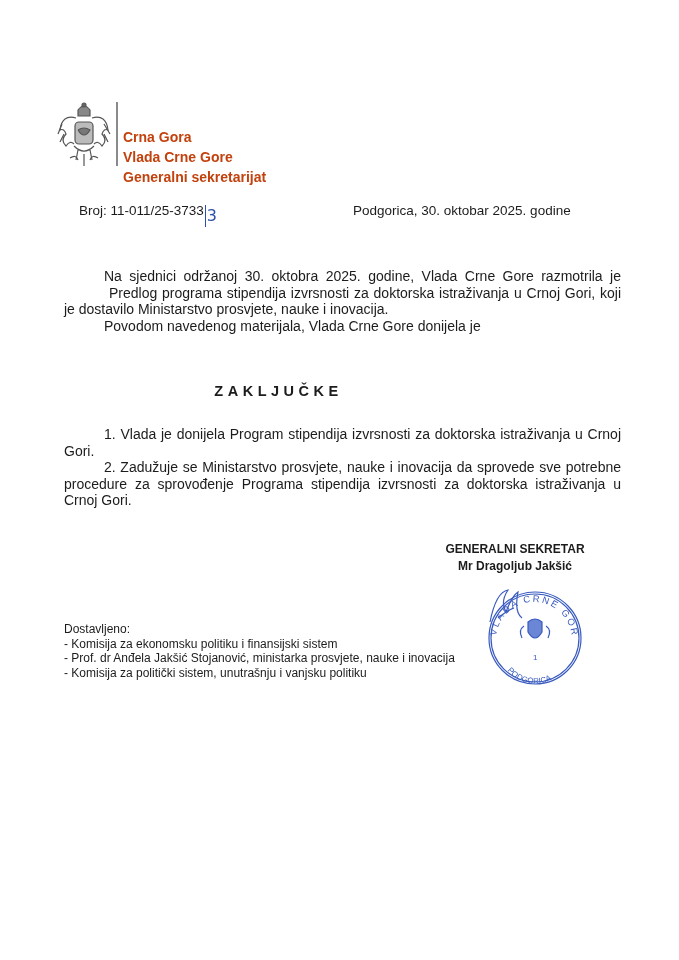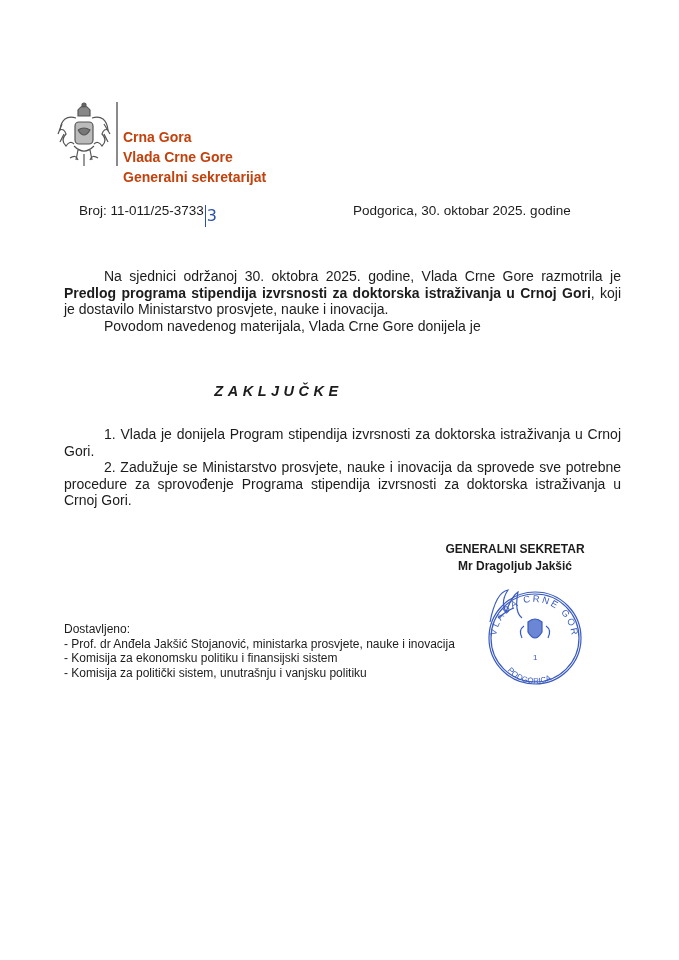--- a/index.html
+++ b/index.html
@@ -11,22 +11,22 @@
     .crest { left: 56px; top: 100px; width: 56px; height: 70px; }
     .vline { left: 116px; top: 102px; width: 1.5px; height: 64px; background: #8a8a8a; }
     .head-lines { left: 123px; top: 101px; font-size: 14px; line-height: 20px; font-weight: bold; color: #c2410c; margin-top: 26px; }
     .head-lines div { white-space: nowrap; }
     .broj { left: 49px; top: 203px; font-size: 13.5px; margin-left: 30px; }
     .broj .hand { color: #2c4fa8; font-family: "DejaVu Sans", sans-serif; font-size: 16px; border-left: 1.3px solid #2c4fa8; padding-left: 1px; margin-left: 1px; display: inline-block; line-height: 22px; vertical-align: -6px; }
     .place { left: 353px; top: 203px; font-size: 13.5px; }
     .body-text { left: 64px; width: 557px; font-size: 14px; line-height: 16.5px; text-align: justify; }
     .p1 { top: 268px; }
     .indent { text-indent: 40px; }
-    .p1 b { font-weight: bold; }
-    .title { left: 0; width: 557px; top: 383px; text-align: center; font-size: 14.5px; font-weight: bold; letter-spacing: 4.5px; font-style: italic; }
+    .p1 b { font-weight: normal; margin-left: 45px; }
+    .title { left: 0; width: 557px; top: 383px; text-align: center; font-size: 14.5px; font-weight: bold; letter-spacing: 4.5px; }
     .p2 { top: 426px; }
     .sig { left: 405px; width: 220px; top: 541px; text-align: center; font-weight: bold; font-size: 12px; line-height: 17px; }
     .dost { left: 64px; top: 622px; font-size: 12px; line-height: 14.5px; }
     .dost .lbl { font-weight: normal; }
     .stamp { left: 478px; top: 582px; width: 112px; height: 108px; }
   </style>
 </head>
 <body>
 
 <svg class="abs crest" viewBox="0 0 56 70">
@@ -85,16 +85,16 @@
   </g>
   <g fill="#3a5bbf" font-family="Liberation Sans, sans-serif" font-size="9">
     <text font-size="9.5" letter-spacing="2"><textPath href="#arcTop" startOffset="4">VLADA CRNE GORE</textPath></text>
     <text x="55" y="78" font-size="8">1</text>
     <text font-size="8"><textPath href="#arcBot" startOffset="10">PODGORICA</textPath></text>
   </g>
 </svg>
 
 <div class="abs dost">
   <div class="lbl">Dostavljeno:</div>
+  <div>- Komisija za ekonomsku politiku i finansijski sistem</div>
   <div>- Prof. dr Anđela Jakšić Stojanović, ministarka prosvjete, nauke i inovacija</div>
-  <div>- Komisija za ekonomsku politiku i finansijski sistem</div>
   <div>- Komisija za politički sistem, unutrašnju i vanjsku politiku</div>
 </div>
 
 </body></html>

